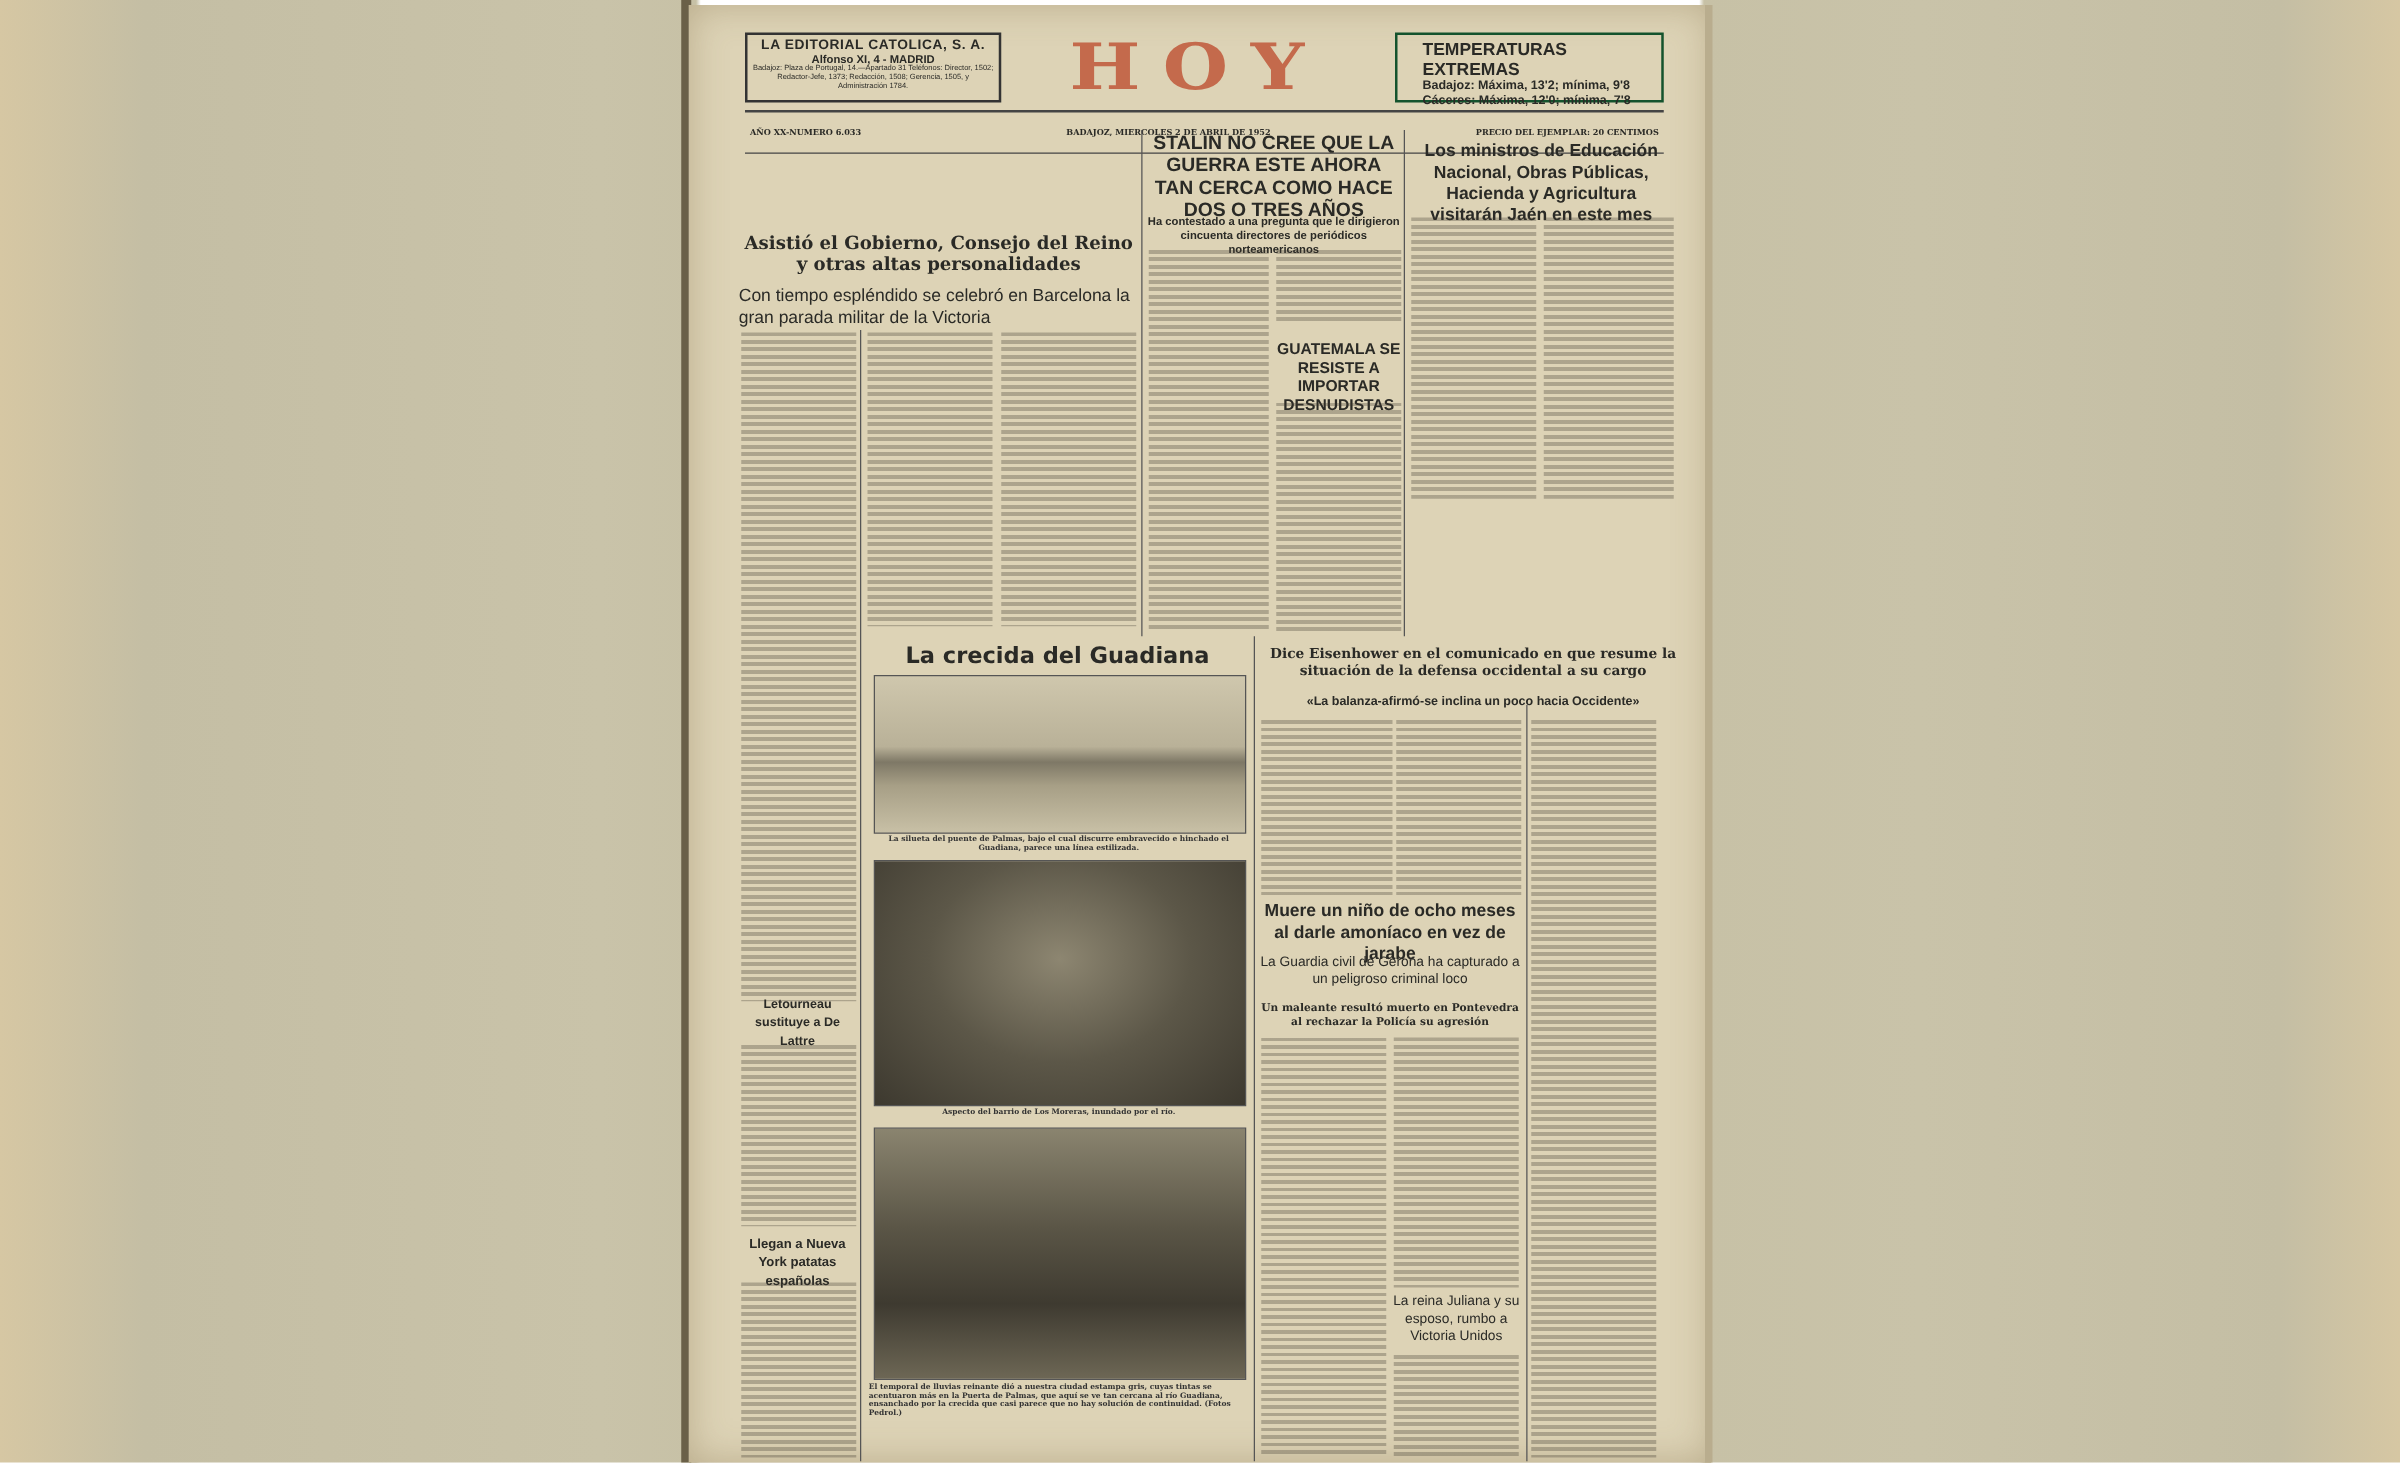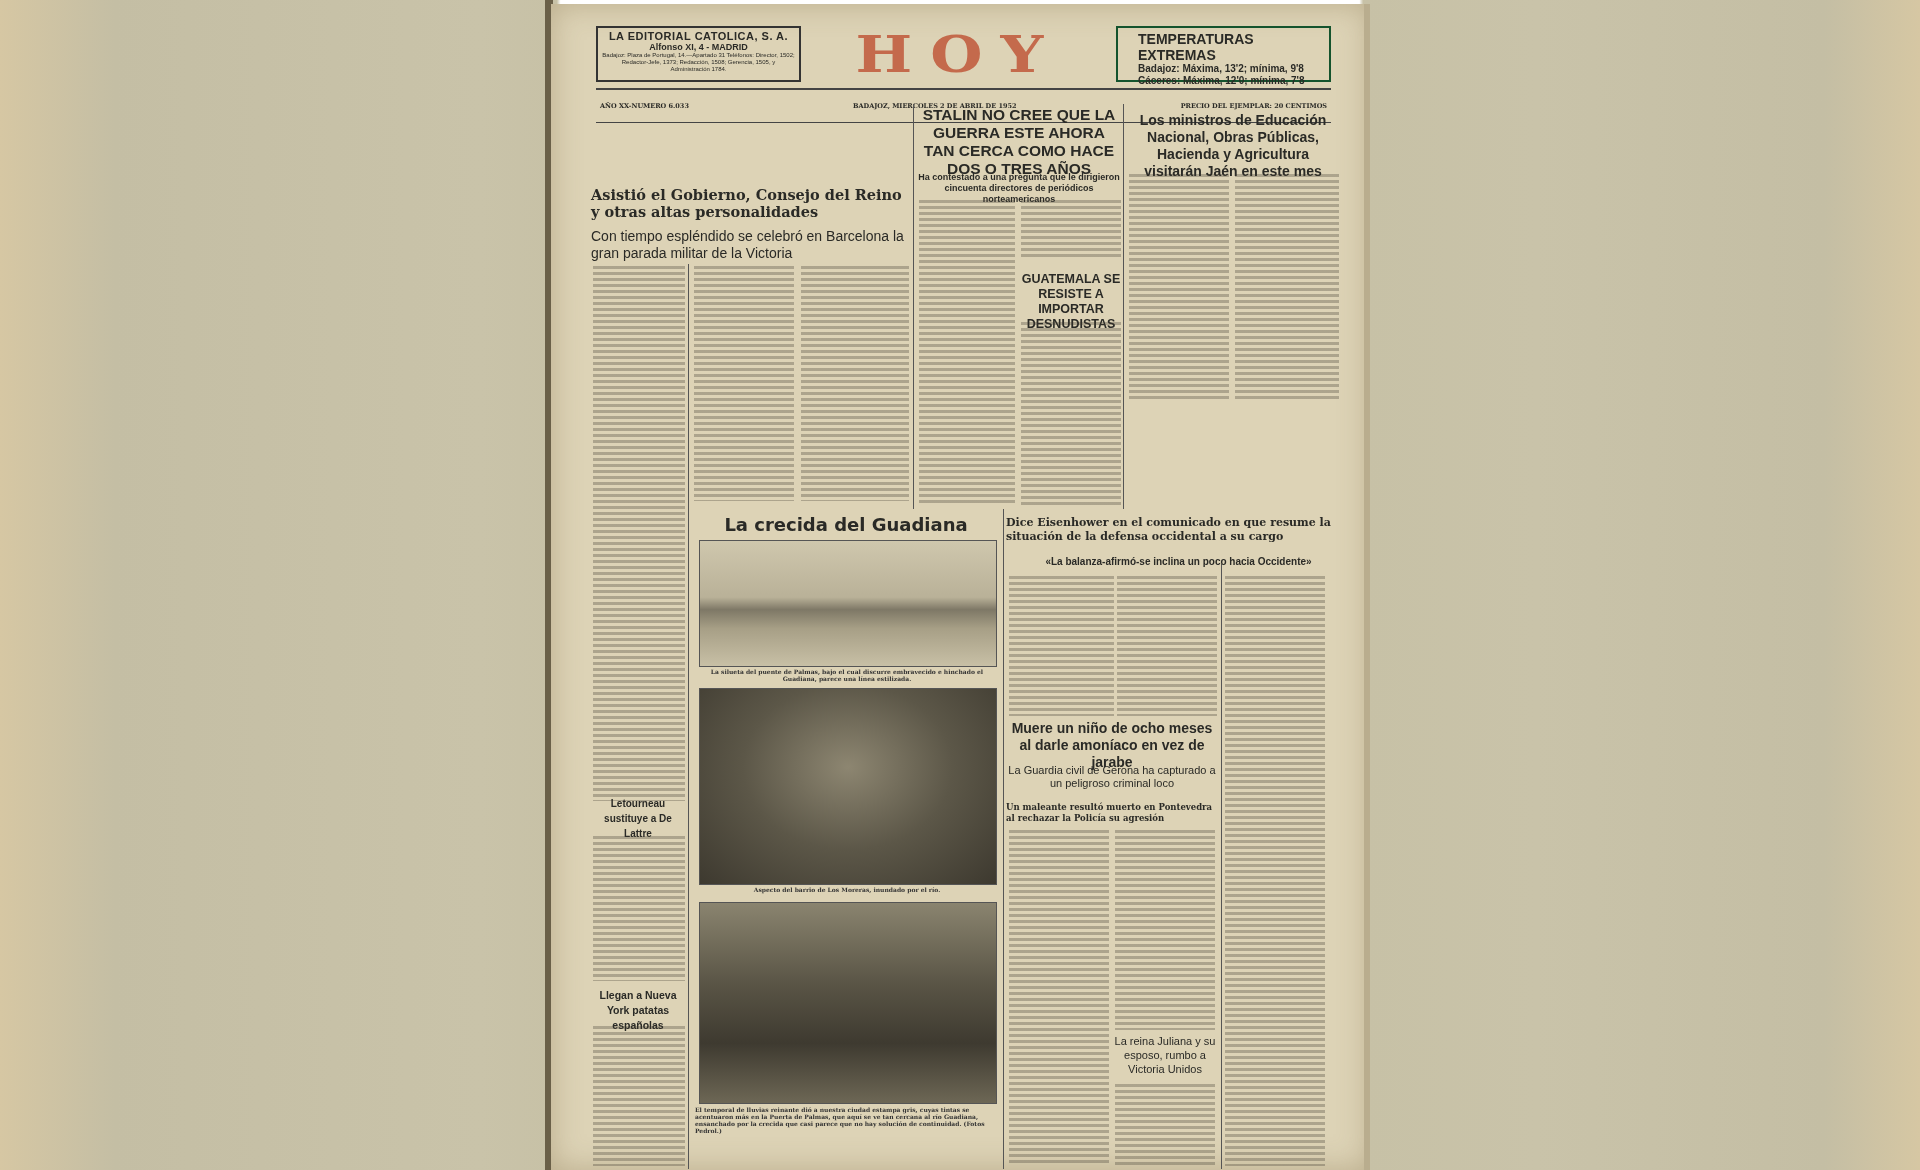--- a/index.html
+++ b/index.html
@@ -21,21 +21,21 @@
         transform:scaleY(.85);}
   .tempbox{position:absolute;left:520px;top:2px;width:215px;height:56px;border:2px solid #14532d;padding:3px 20px;
            font-family:"Liberation Sans",sans-serif;box-sizing:border-box;}
   .tempbox .t{font-weight:bold;font-size:14px;}
   .tempbox .r{font-weight:bold;font-size:10px;line-height:12px;}
   .dateline{position:absolute;left:45px;top:84px;width:735px;height:12px;border-top:2px solid #444;border-bottom:1px solid #444;
             font-size:6.5px;font-weight:bold;display:flex;justify-content:space-between;align-items:center;padding:16px 4px;box-sizing:border-box;}
   .col-rule{position:absolute;width:1px;background:#555;}
   .h-main{position:absolute;left:40px;top:100px;width:320px;font-family:"DejaVu Sans",sans-serif;font-weight:bold;
           font-size:21px;line-height:26px;text-align:center;color:#222;}
-  .sub-serif{font-family:"DejaVu Serif",serif;font-weight:bold;}
+  .sub-serif{font-family:"DejaVu Serif",serif;font-weight:bold;text-align:center;}
   .sub-sans{font-family:"Liberation Sans",sans-serif;text-align:left;}
   .block{position:absolute;}
   .cond{font-family:"Liberation Sans",sans-serif;font-weight:bold;text-align:center;transform-origin:top center;}
   .text-lines{position:absolute;background:repeating-linear-gradient(180deg,rgba(60,55,45,.55) 0 3px,transparent 3px 6px);opacity:.55;}
   .photo{position:absolute;border:1px solid #555;}
   .caption{position:absolute;font-size:6px;line-height:7px;font-weight:bold;text-align:center;color:#333;}
   .bigquote{position:absolute;left:452px;top:402px;width:350px;font-family:"DejaVu Serif",serif;font-size:21.5px;line-height:26px;text-align:center;color:#222;}
 </style>
 </head>
 <body>

